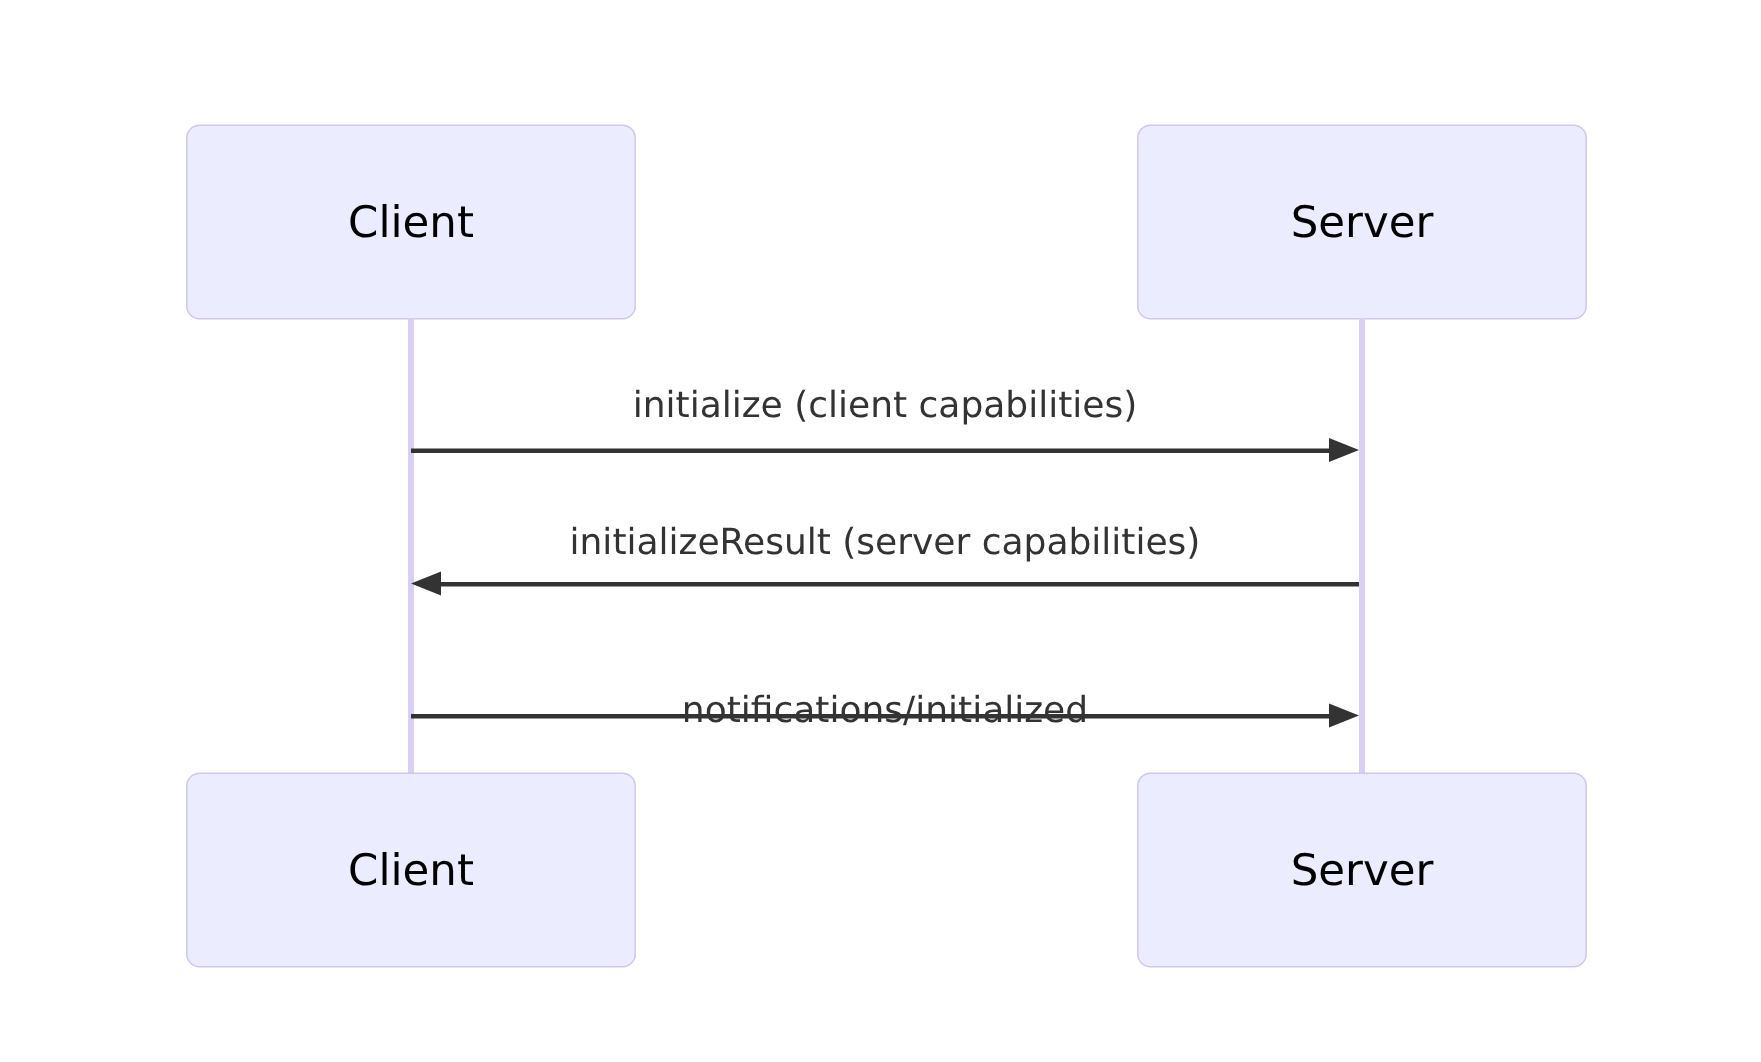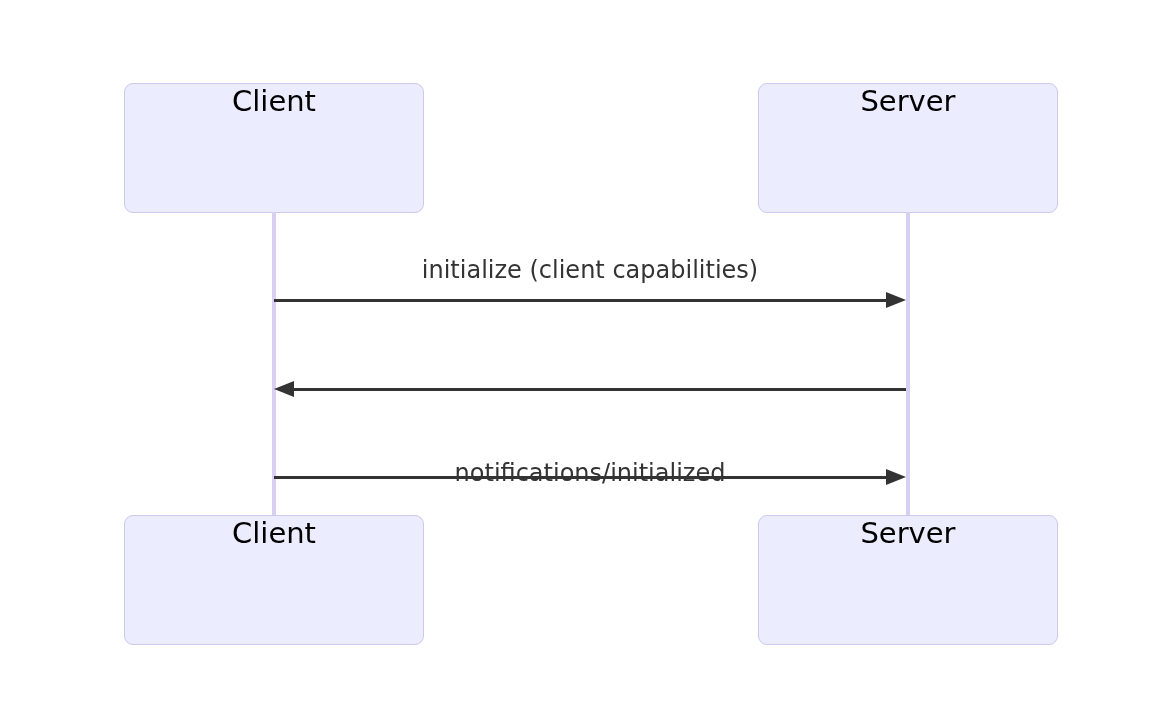--- a/index.html
+++ b/index.html
@@ -18,20 +18,21 @@
 
   
   .actor-box {
     position: absolute;
     width: 300px;
     height: 130px;
     background: var(--actor-fill, #ECECFF);
     border: 1.5px solid var(--actor-border, #CFC7EC);
     border-radius: 9px;
     display: flex;
+    align-items: center;
     justify-content: center;
     font-size: 29px;
     color: var(--actor-text, #000000);
     box-sizing: border-box;
   }
   .actor-client-top  { left: 124px; top: 83px;  }
   .actor-server-top  { left: 758px; top: 83px;  }
   .actor-client-bot  { left: 124px; top: 515px; }
   .actor-server-bot  { left: 758px; top: 515px; }
 
@@ -114,20 +115,21 @@
 
   <div class="lifeline lifeline-client"></div>
   <div class="lifeline lifeline-server"></div>
 
   <div class="msg-label msg-label-1">initialize (client capabilities)</div>
   <div class="msg-arrow msg-arrow-1 dir-right">
     <div class="line"></div>
     <div class="head"></div>
   </div>
 
+  <div class="msg-label msg-label-2">initializeResult (server capabilities)</div>
   <div class="msg-arrow msg-arrow-2 dir-left">
     <div class="line"></div>
     <div class="head"></div>
   </div>
 
   <div class="msg-label msg-label-3">notifications/initialized</div>
   <div class="msg-arrow msg-arrow-3 dir-right">
     <div class="line"></div>
     <div class="head"></div>
   </div>

